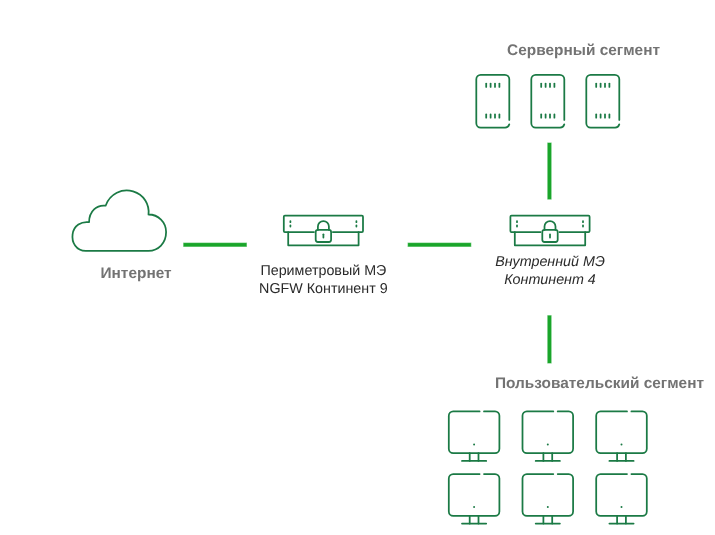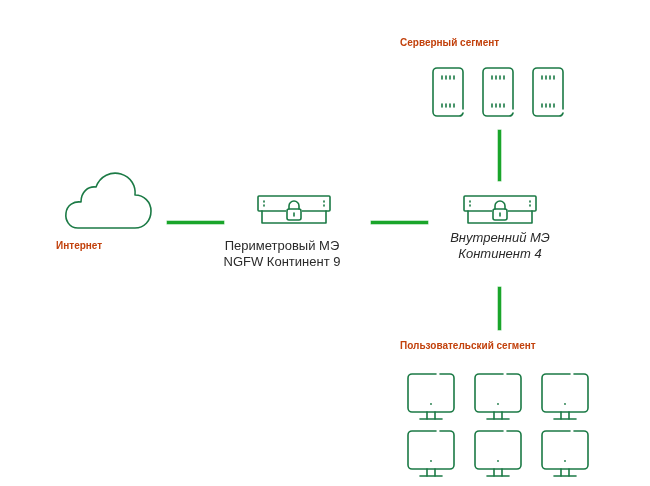--- a/index.html
+++ b/index.html
@@ -1,19 +1,19 @@
 <!DOCTYPE html>
 <html><head>
 <meta charset="utf-8">
 <style>
   html, body { margin: 0; padding: 0; background: #ffffff; }
   body { width: 650px; height: 486px; position: relative; overflow: hidden;
          font-family: "Liberation Sans", sans-serif; color: #1a1a1a; }
   .label { position: absolute; text-align: center; font-size: 13px; line-height: 16px; color: #2a2a2a; }
-  .label-bold { position: absolute; text-align: left; font-size: 10px; font-weight: bold; color: #c2410c; white-space: nowrap; }
+  .label-bold { position: absolute; text-align: right; font-size: 14px; font-weight: bold; color: #737373; white-space: nowrap; }
   .link { position: absolute; background: #1aa52a; box-shadow: 0 0 0 0.5px #7fd08a; }
   svg { position: absolute; overflow: visible; }
   .stroke { fill: none; stroke: #1b7a45; stroke-width: 1.6; stroke-linecap: round; stroke-linejoin: round; }
 </style>
 </head>
 <body>
 
 <svg style="left:64px;top:168px;" width="90" height="64" viewBox="0 0 90 64">
   <path class="stroke" d="M14,60 C5,60 1,52 2,45 C3,37 10,33 17,34 C17,24 24,18 32,19 C36,8 47,3 57,6 C67,9 72,18 71,27 C80,27 87,34 87,43 C87,53 80,60 71,60 Z"></path>
 </svg>
@@ -29,21 +29,21 @@
   <line class="stroke" x1="8" y1="7" x2="8" y2="8"></line>
     <line class="stroke" x1="8" y1="11" x2="8" y2="12"></line>
   <line class="stroke" x1="68" y1="7" x2="68" y2="8"></line>
     <line class="stroke" x1="68" y1="11" x2="68" y2="12"></line>
   <polyline class="stroke" points="6,17 6,29 70,29 70,17"></polyline>
   <rect x="30" y="12" width="16" height="14" fill="#ffffff" stroke="none"></rect>
   <path class="stroke" d="M33,15 v-3 a5,5 0 0 1 10,0 v3"></path>
   <rect class="stroke" x="31" y="15" width="14" height="11" rx="2"></rect>
   <line class="stroke" x1="38" y1="19" x2="38" y2="22"></line>
 </svg>
-<div class="label" style="left:202px;top:238px;width:160px;">
+<div class="label" style="left:214px;top:238px;width:160px;">
   <div>Периметровый МЭ</div>
   <div>NGFW Континент 9</div>
 </div>
 
 <svg style="left:462px;top:194px;" width="76" height="32" viewBox="0 0 76 32">
   <rect class="stroke" x="2" y="2" width="72" height="15" rx="1"></rect>
   <line class="stroke" x1="8" y1="7" x2="8" y2="8"></line>
     <line class="stroke" x1="8" y1="11" x2="8" y2="12"></line>
   <line class="stroke" x1="68" y1="7" x2="68" y2="8"></line>
     <line class="stroke" x1="68" y1="11" x2="68" y2="12"></line>

